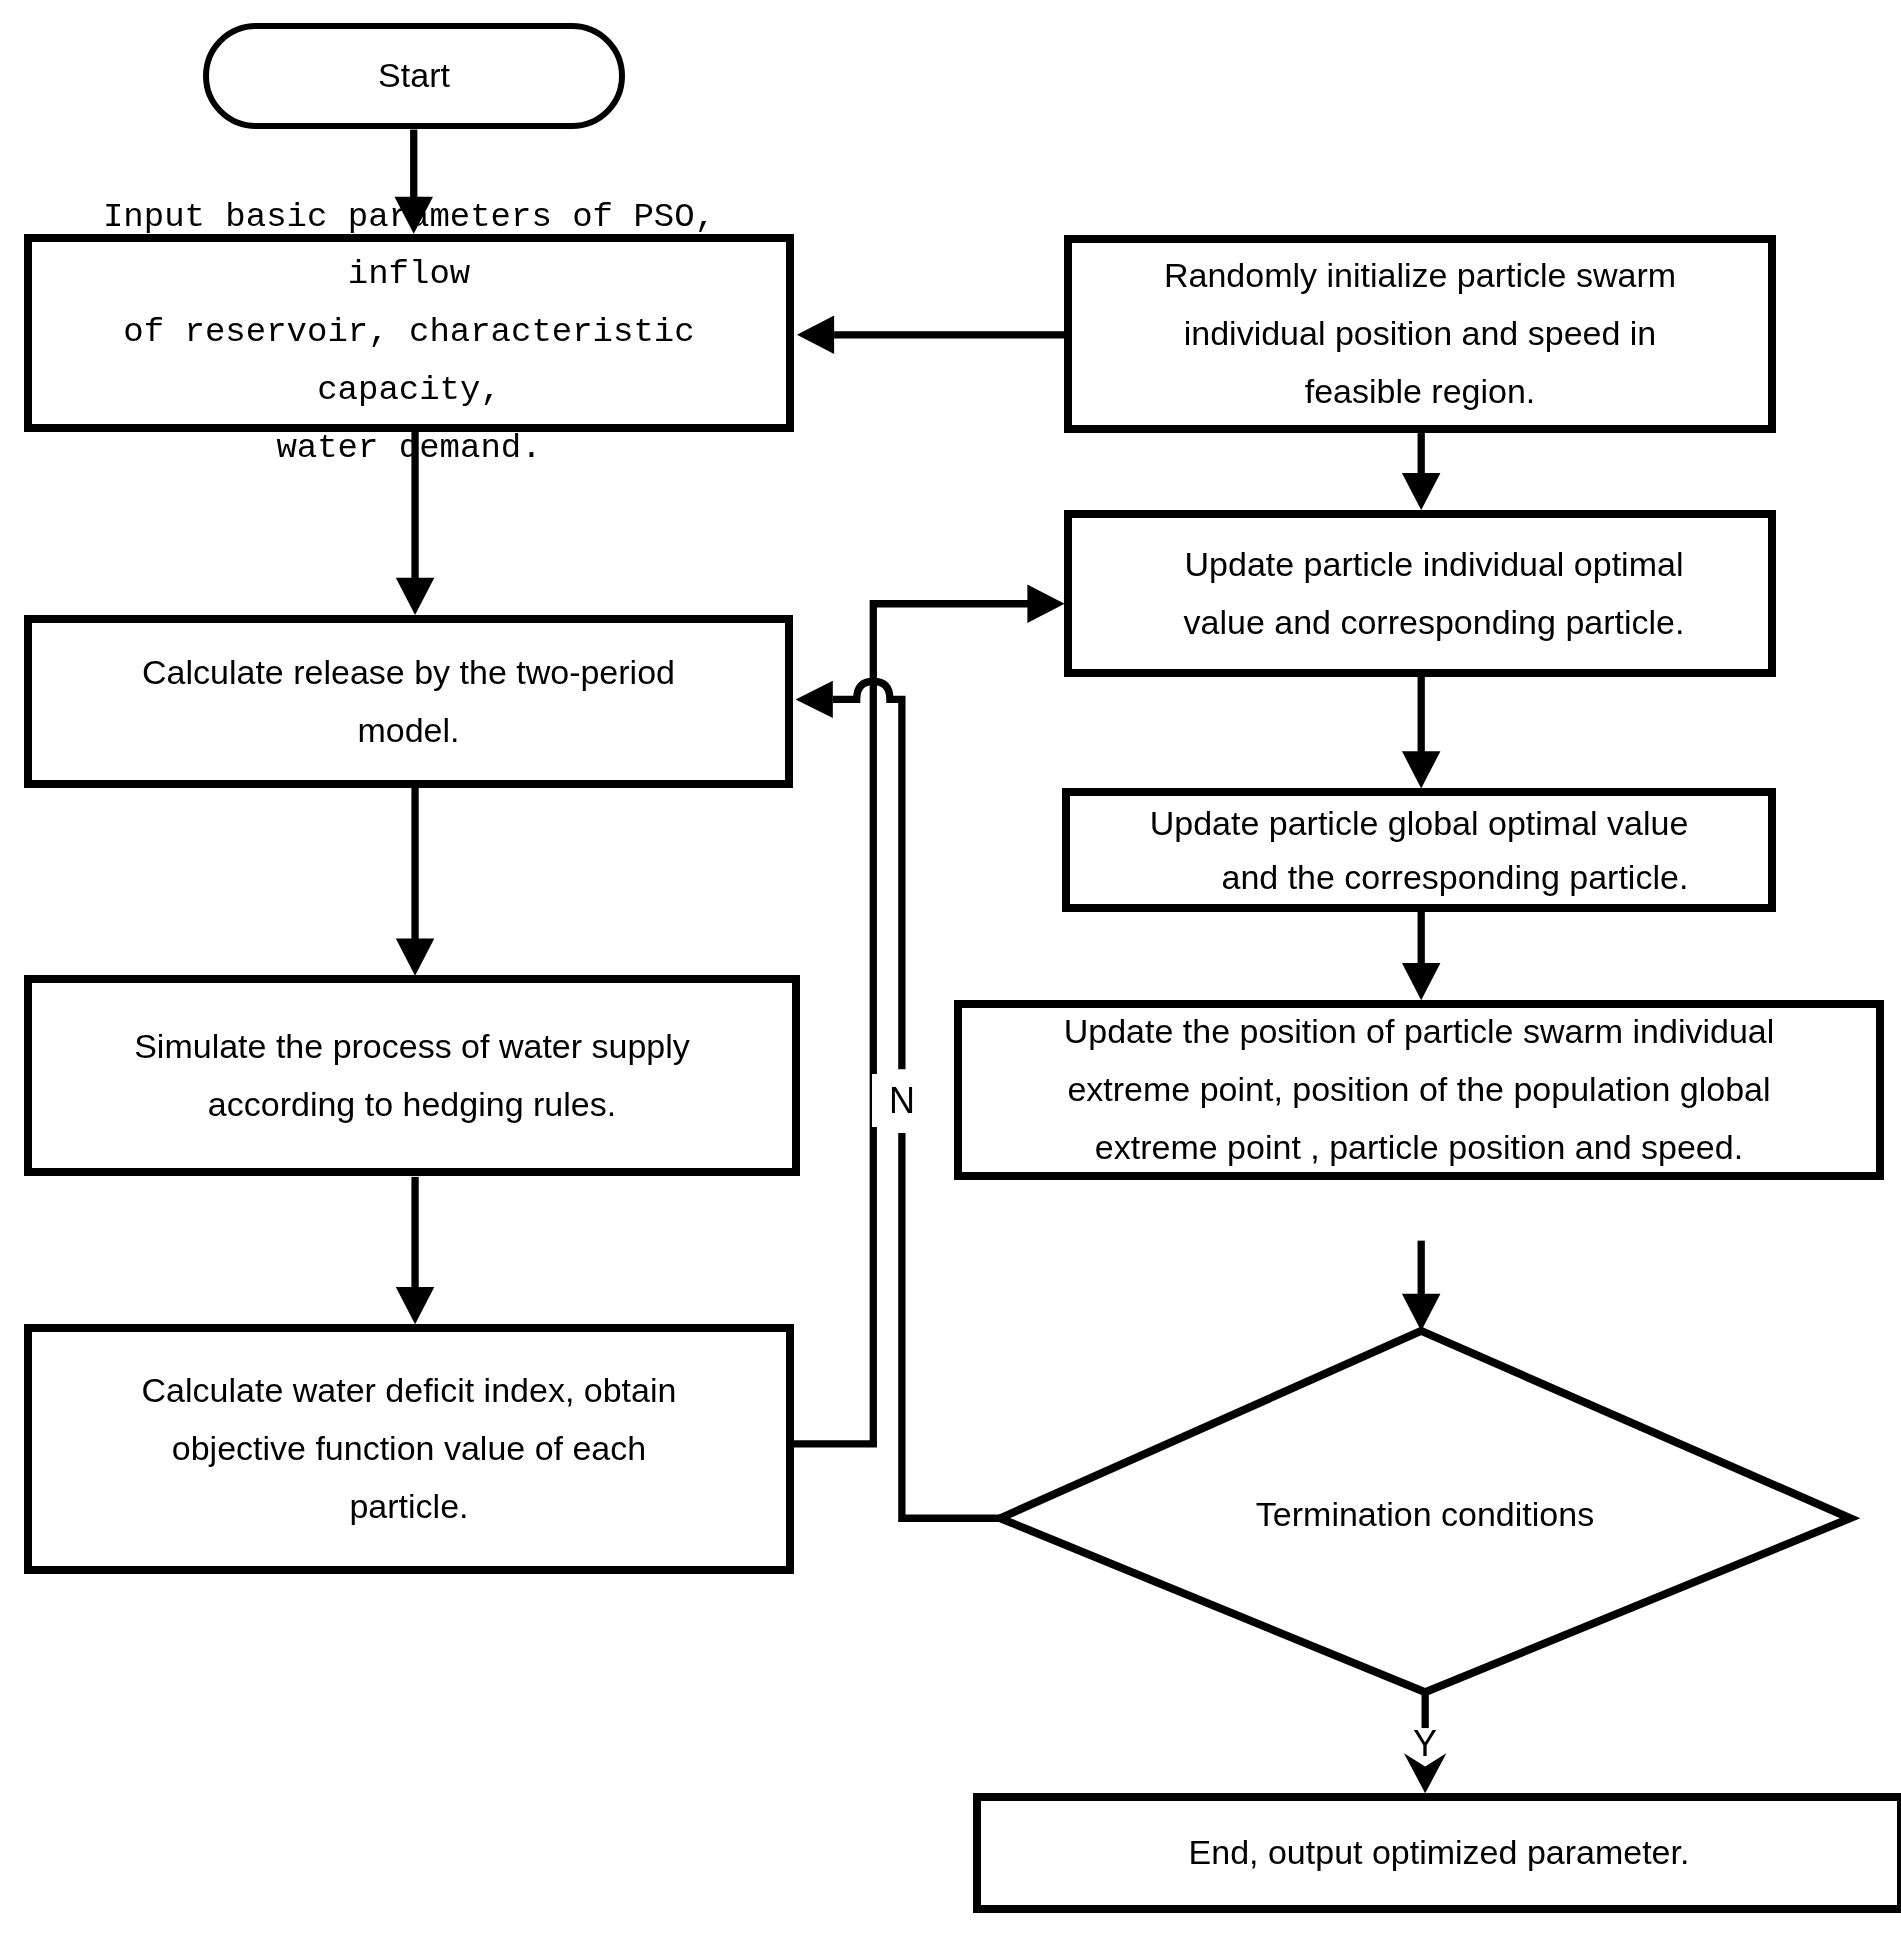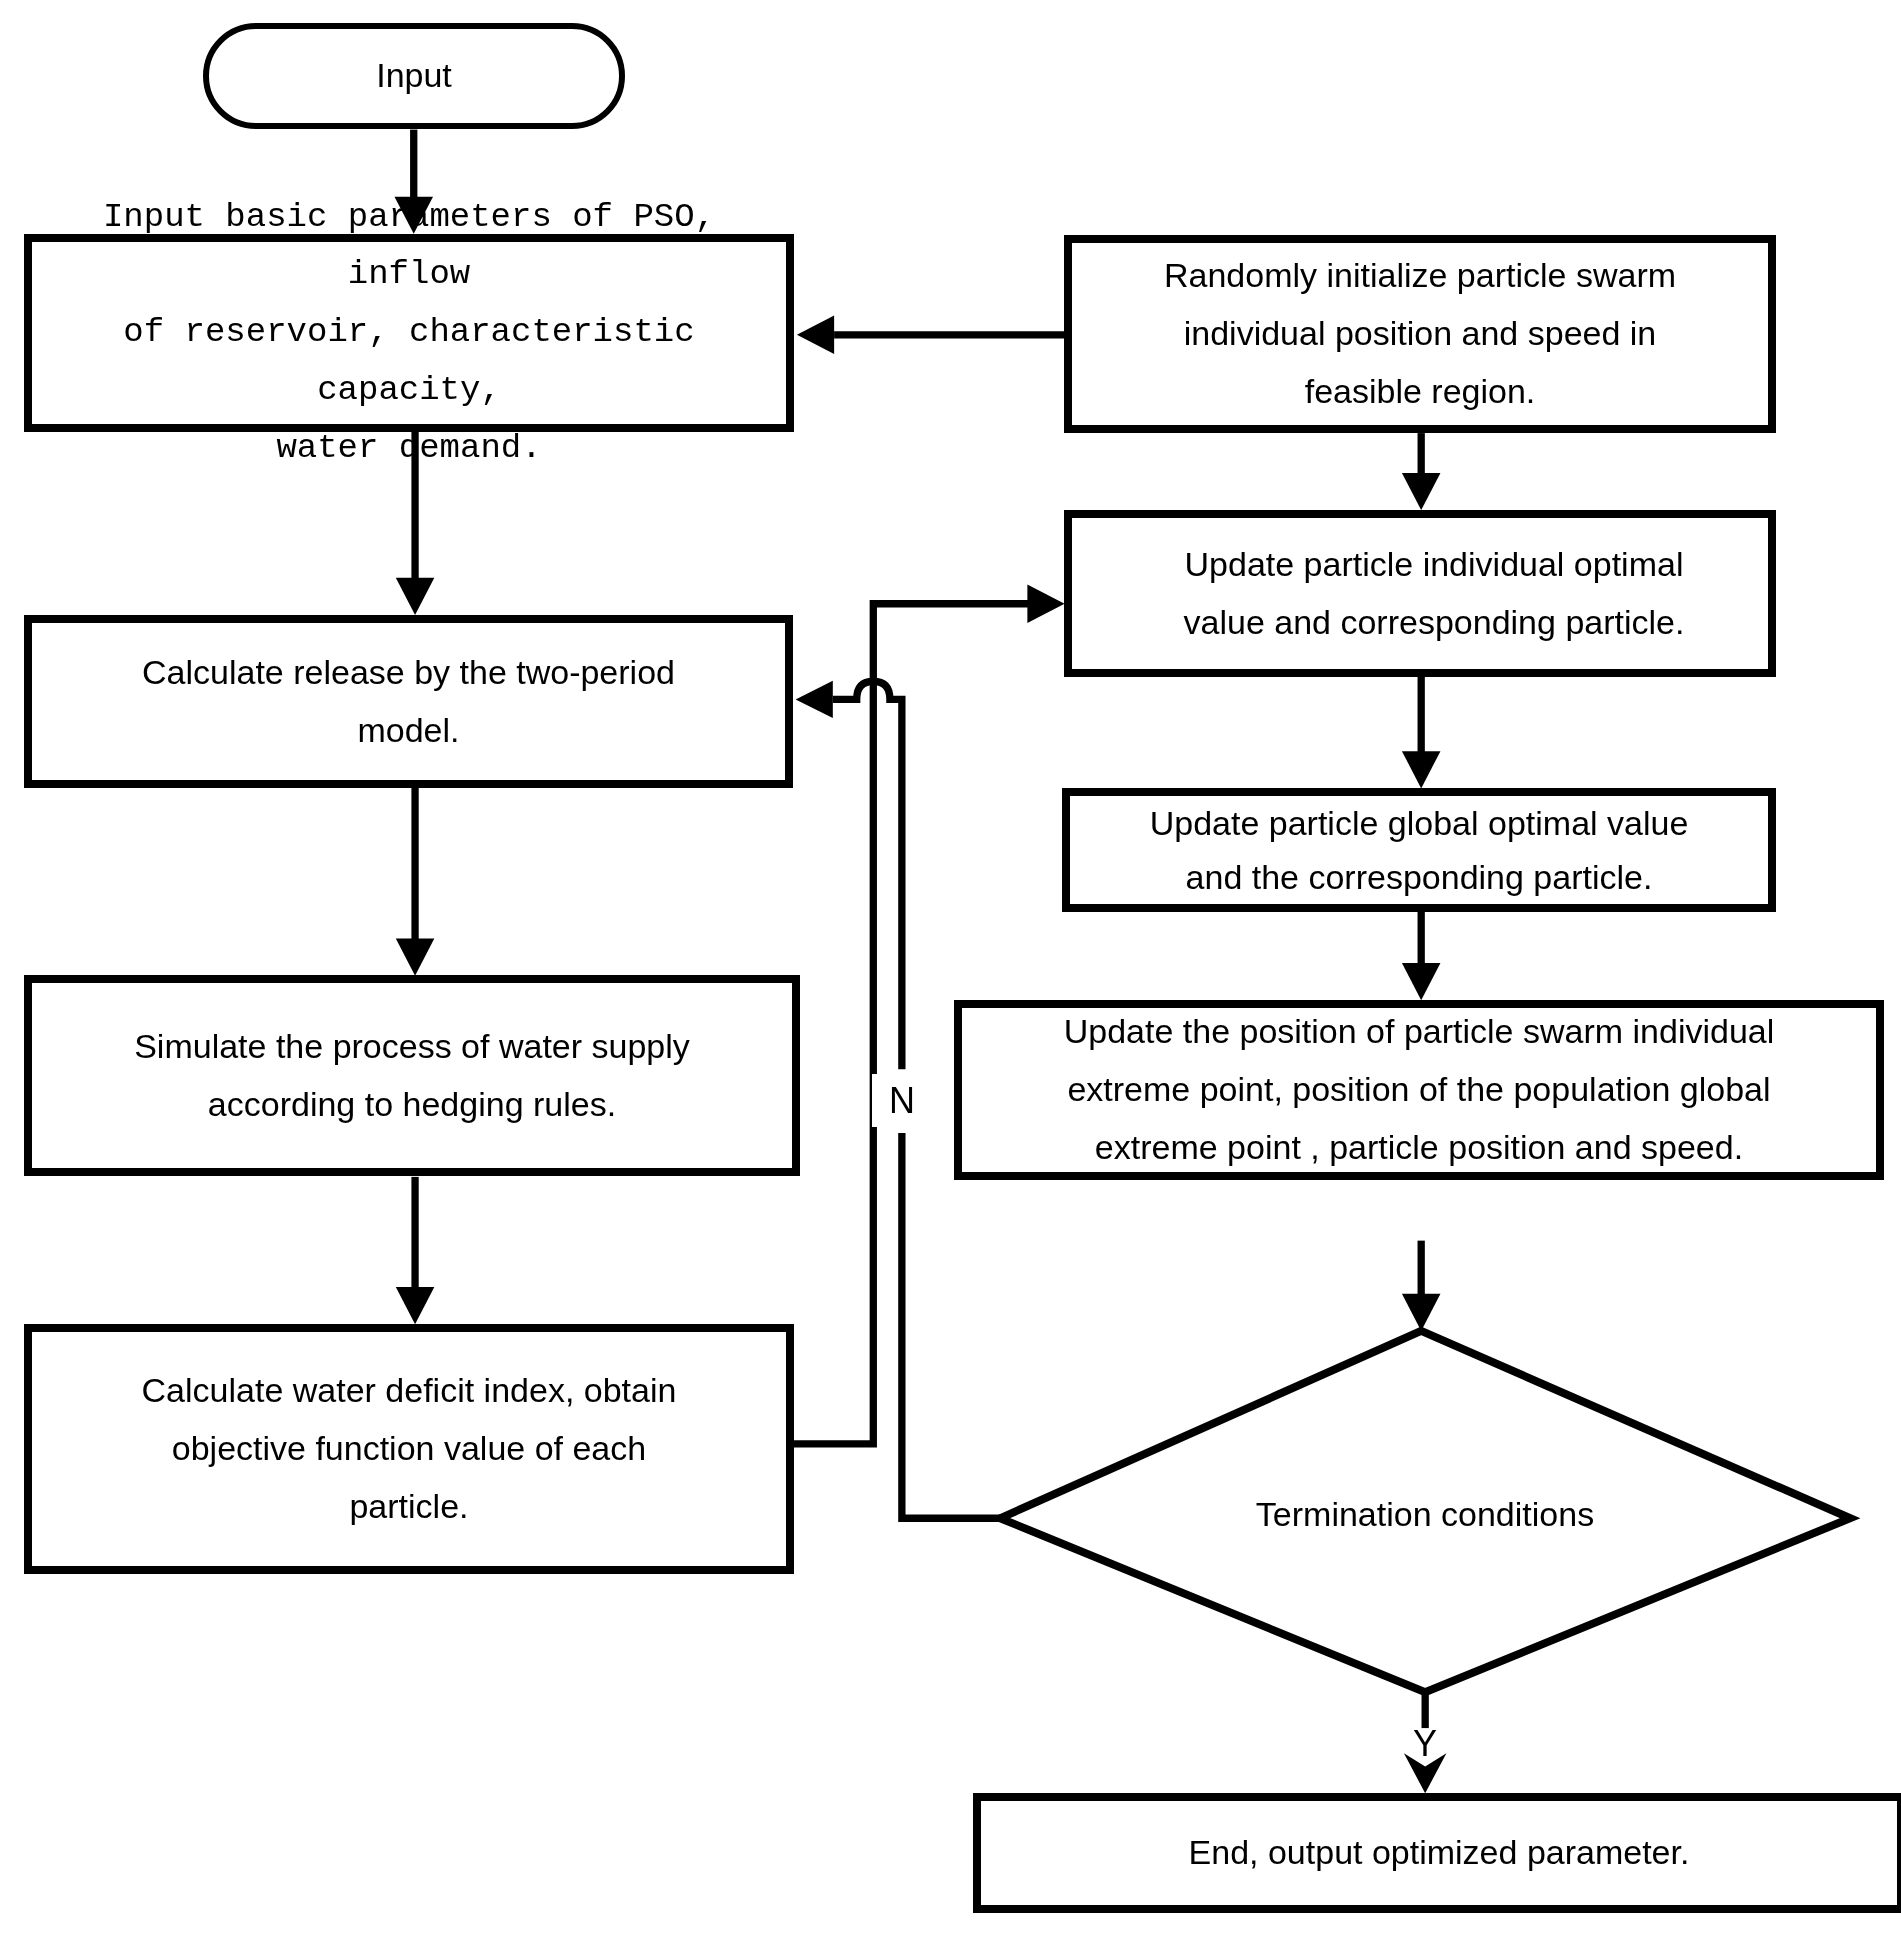--- a/index.html
+++ b/index.html
@@ -114,21 +114,21 @@
       <polygon points="2140,2004 2111,1948 2169,1948"></polygon>
       <polygon points="2146,2700 2114,2640 2146,2660 2178,2640"></polygon>
       <polygon points="1198,1053 1254,1025 1254,1081"></polygon>
       <polygon points="1603,909 1547,880 1547,938"></polygon>
     </g>
 
     <polygon points="2140,2004 2786,2286 2146,2548 1506,2286" fill="#ffffff" stroke="#000000" stroke-width="12"></polygon>
   </svg>
 
   <div class="node oval" style="left:203px; top:23px; width:422px; height:106px;">
-    <div class="txt">Input</div>
+    <div class="txt">Start</div>
   </div>
 
   <div class="node" style="left:24px; top:234px; width:770px; height:198px;font-family:Liberation Mono, monospace;">
     <div class="txt">Input basic parameters of PSO, inflow
 of reservoir, characteristic capacity,
 water demand.</div>
   </div>
 
   <div class="node" style="left:1064px; top:235px; width:712px; height:198px;">
     <div class="txt">Randomly initialize particle swarm
@@ -139,21 +139,21 @@
   <div class="node" style="left:24px; top:615px; width:769px; height:173px;">
     <div class="txt">Calculate release by the  two-period
 model.</div>
   </div>
 
   <div class="node" style="left:1064px; top:510px; width:712px; height:167px;padding-left:28px;">
     <div class="txt">Update particle individual optimal
 value and corresponding particle.</div>
   </div>
 
-  <div class="node" style="left:1062px; top:788px; width:714px; height:124px; line-height:1.6;">
+  <div class="node" style="left:1062px; top:788px; width:714px; height:124px; line-height:1.6;text-align:right;">
     <div class="txt">Update particle global optimal value
 and the corresponding particle.</div>
   </div>
 
   <div class="node" style="left:24px; top:975px; width:776px; height:201px;">
     <div class="txt">Simulate the process of water supply
 according to hedging rules.</div>
   </div>
 
   <div class="node tight" style="left:954px; top:1000px; width:930px; height:180px;">

